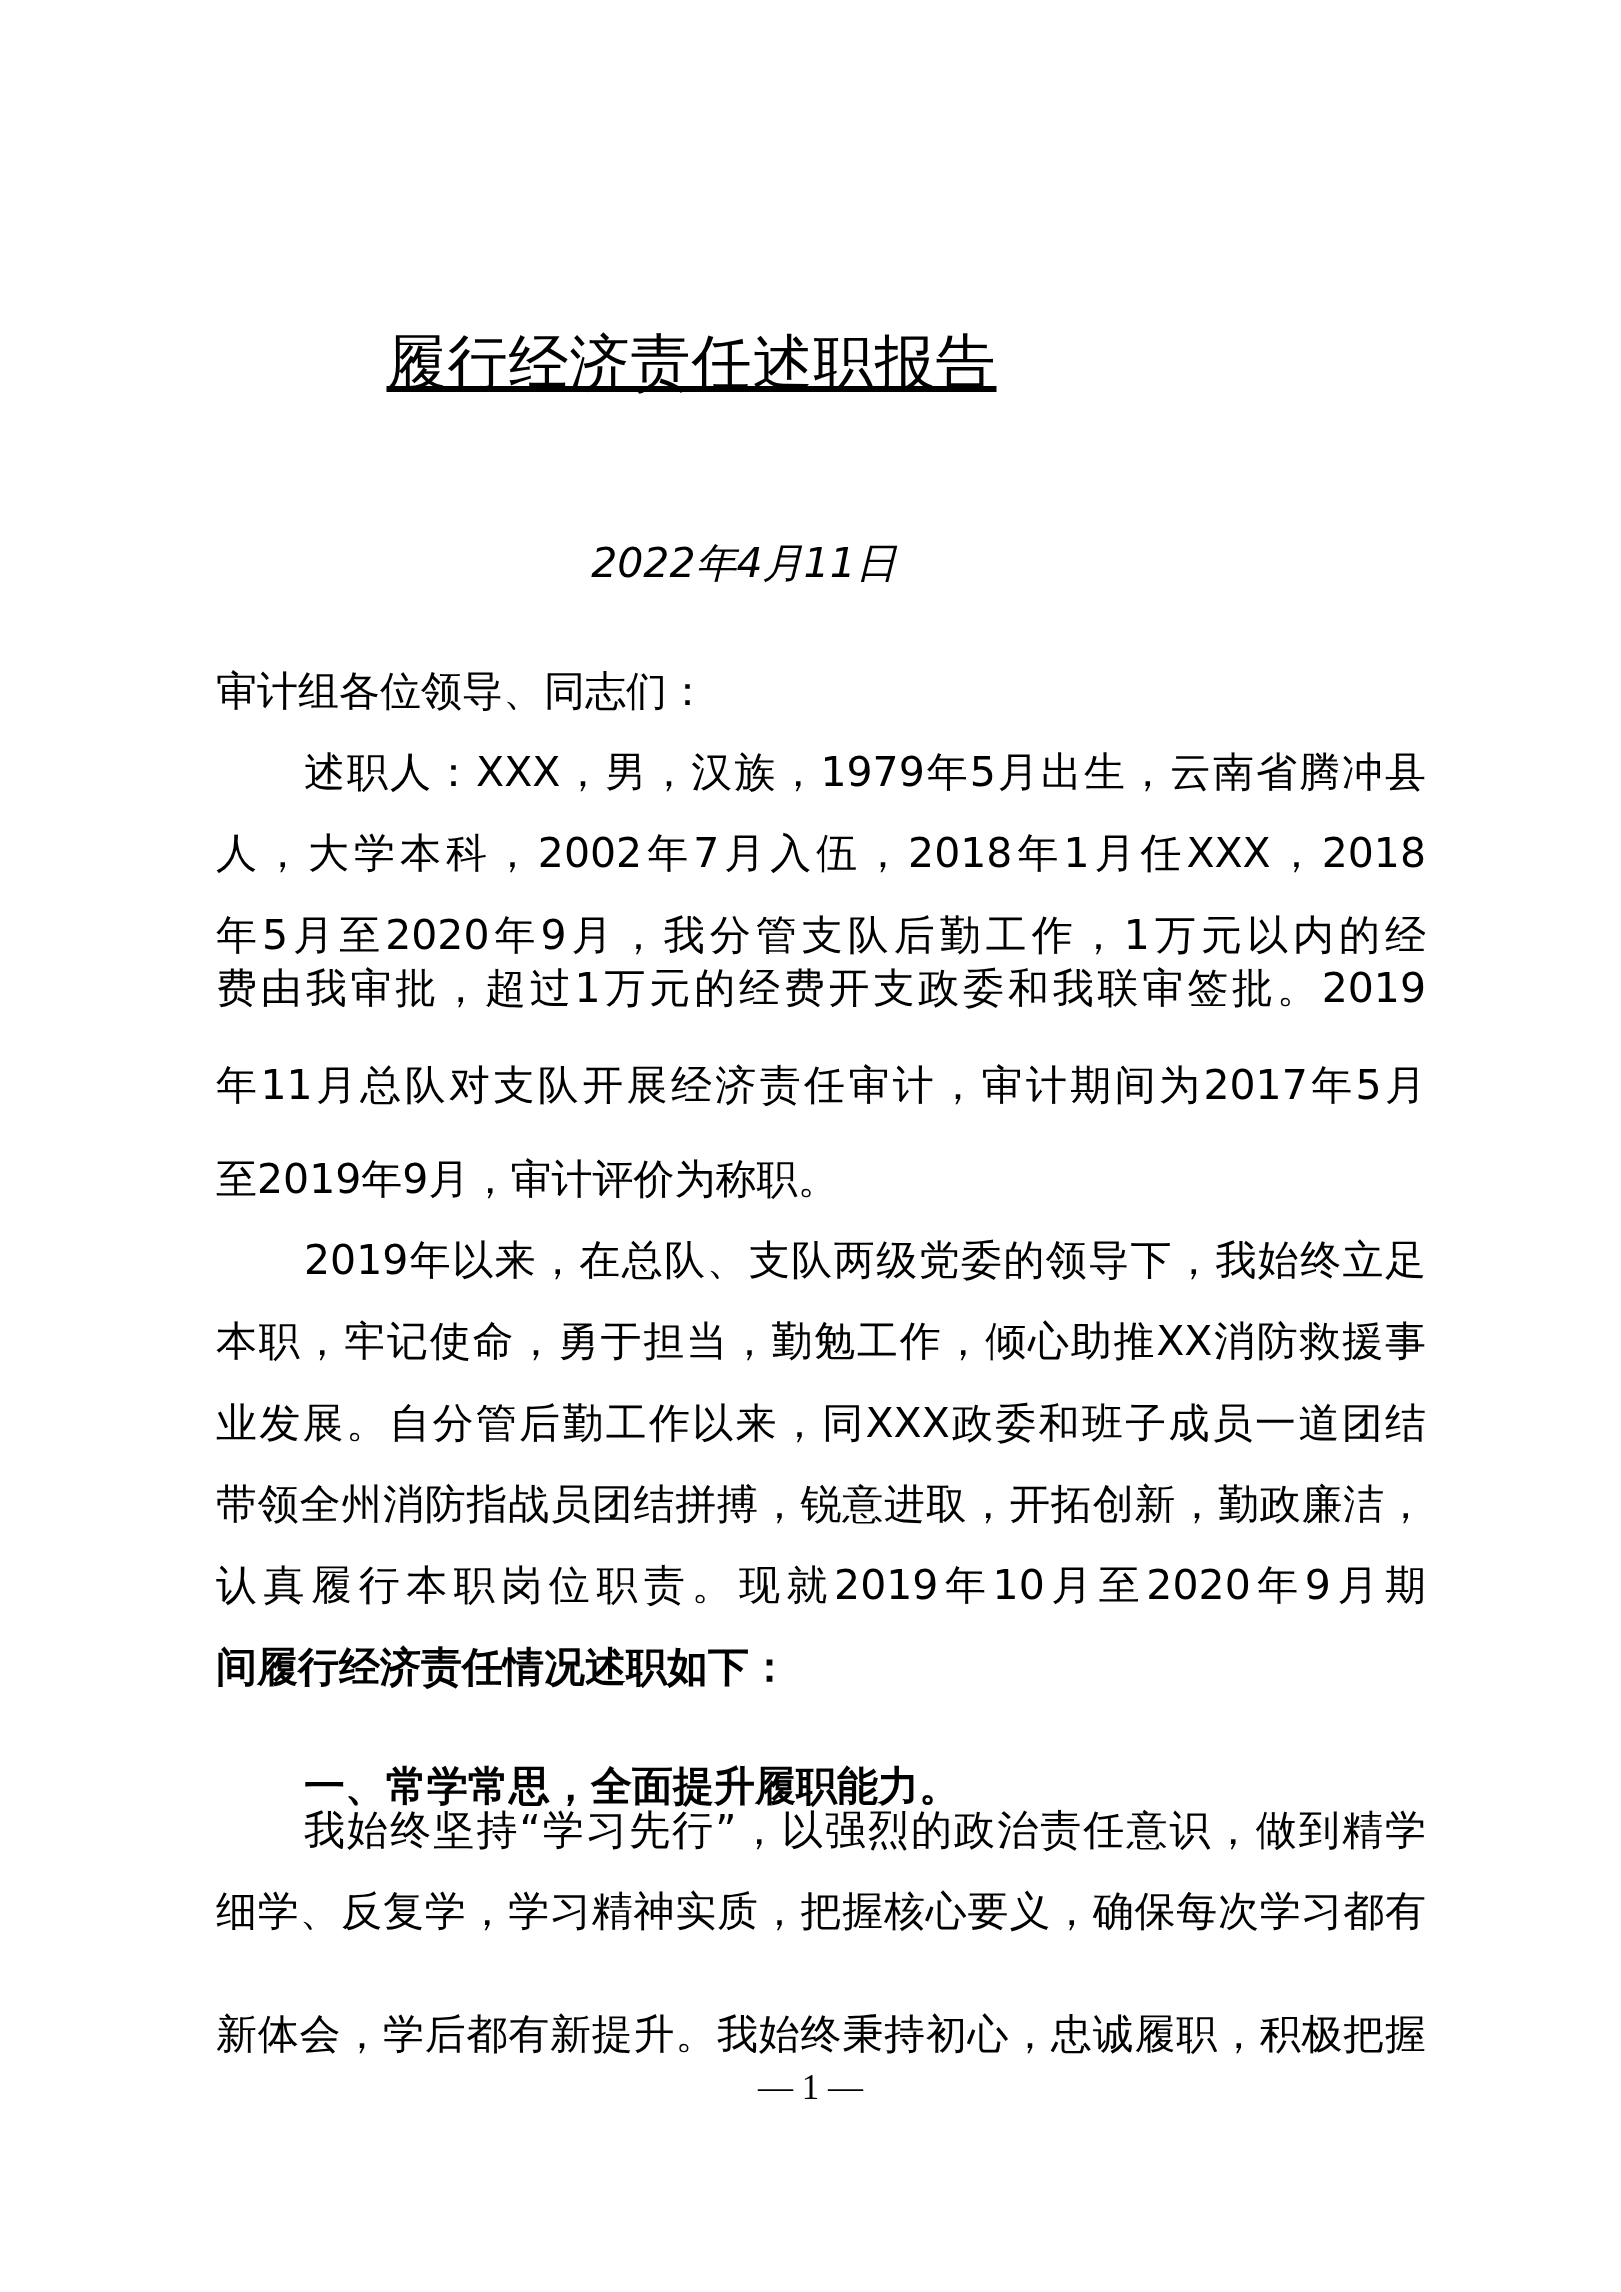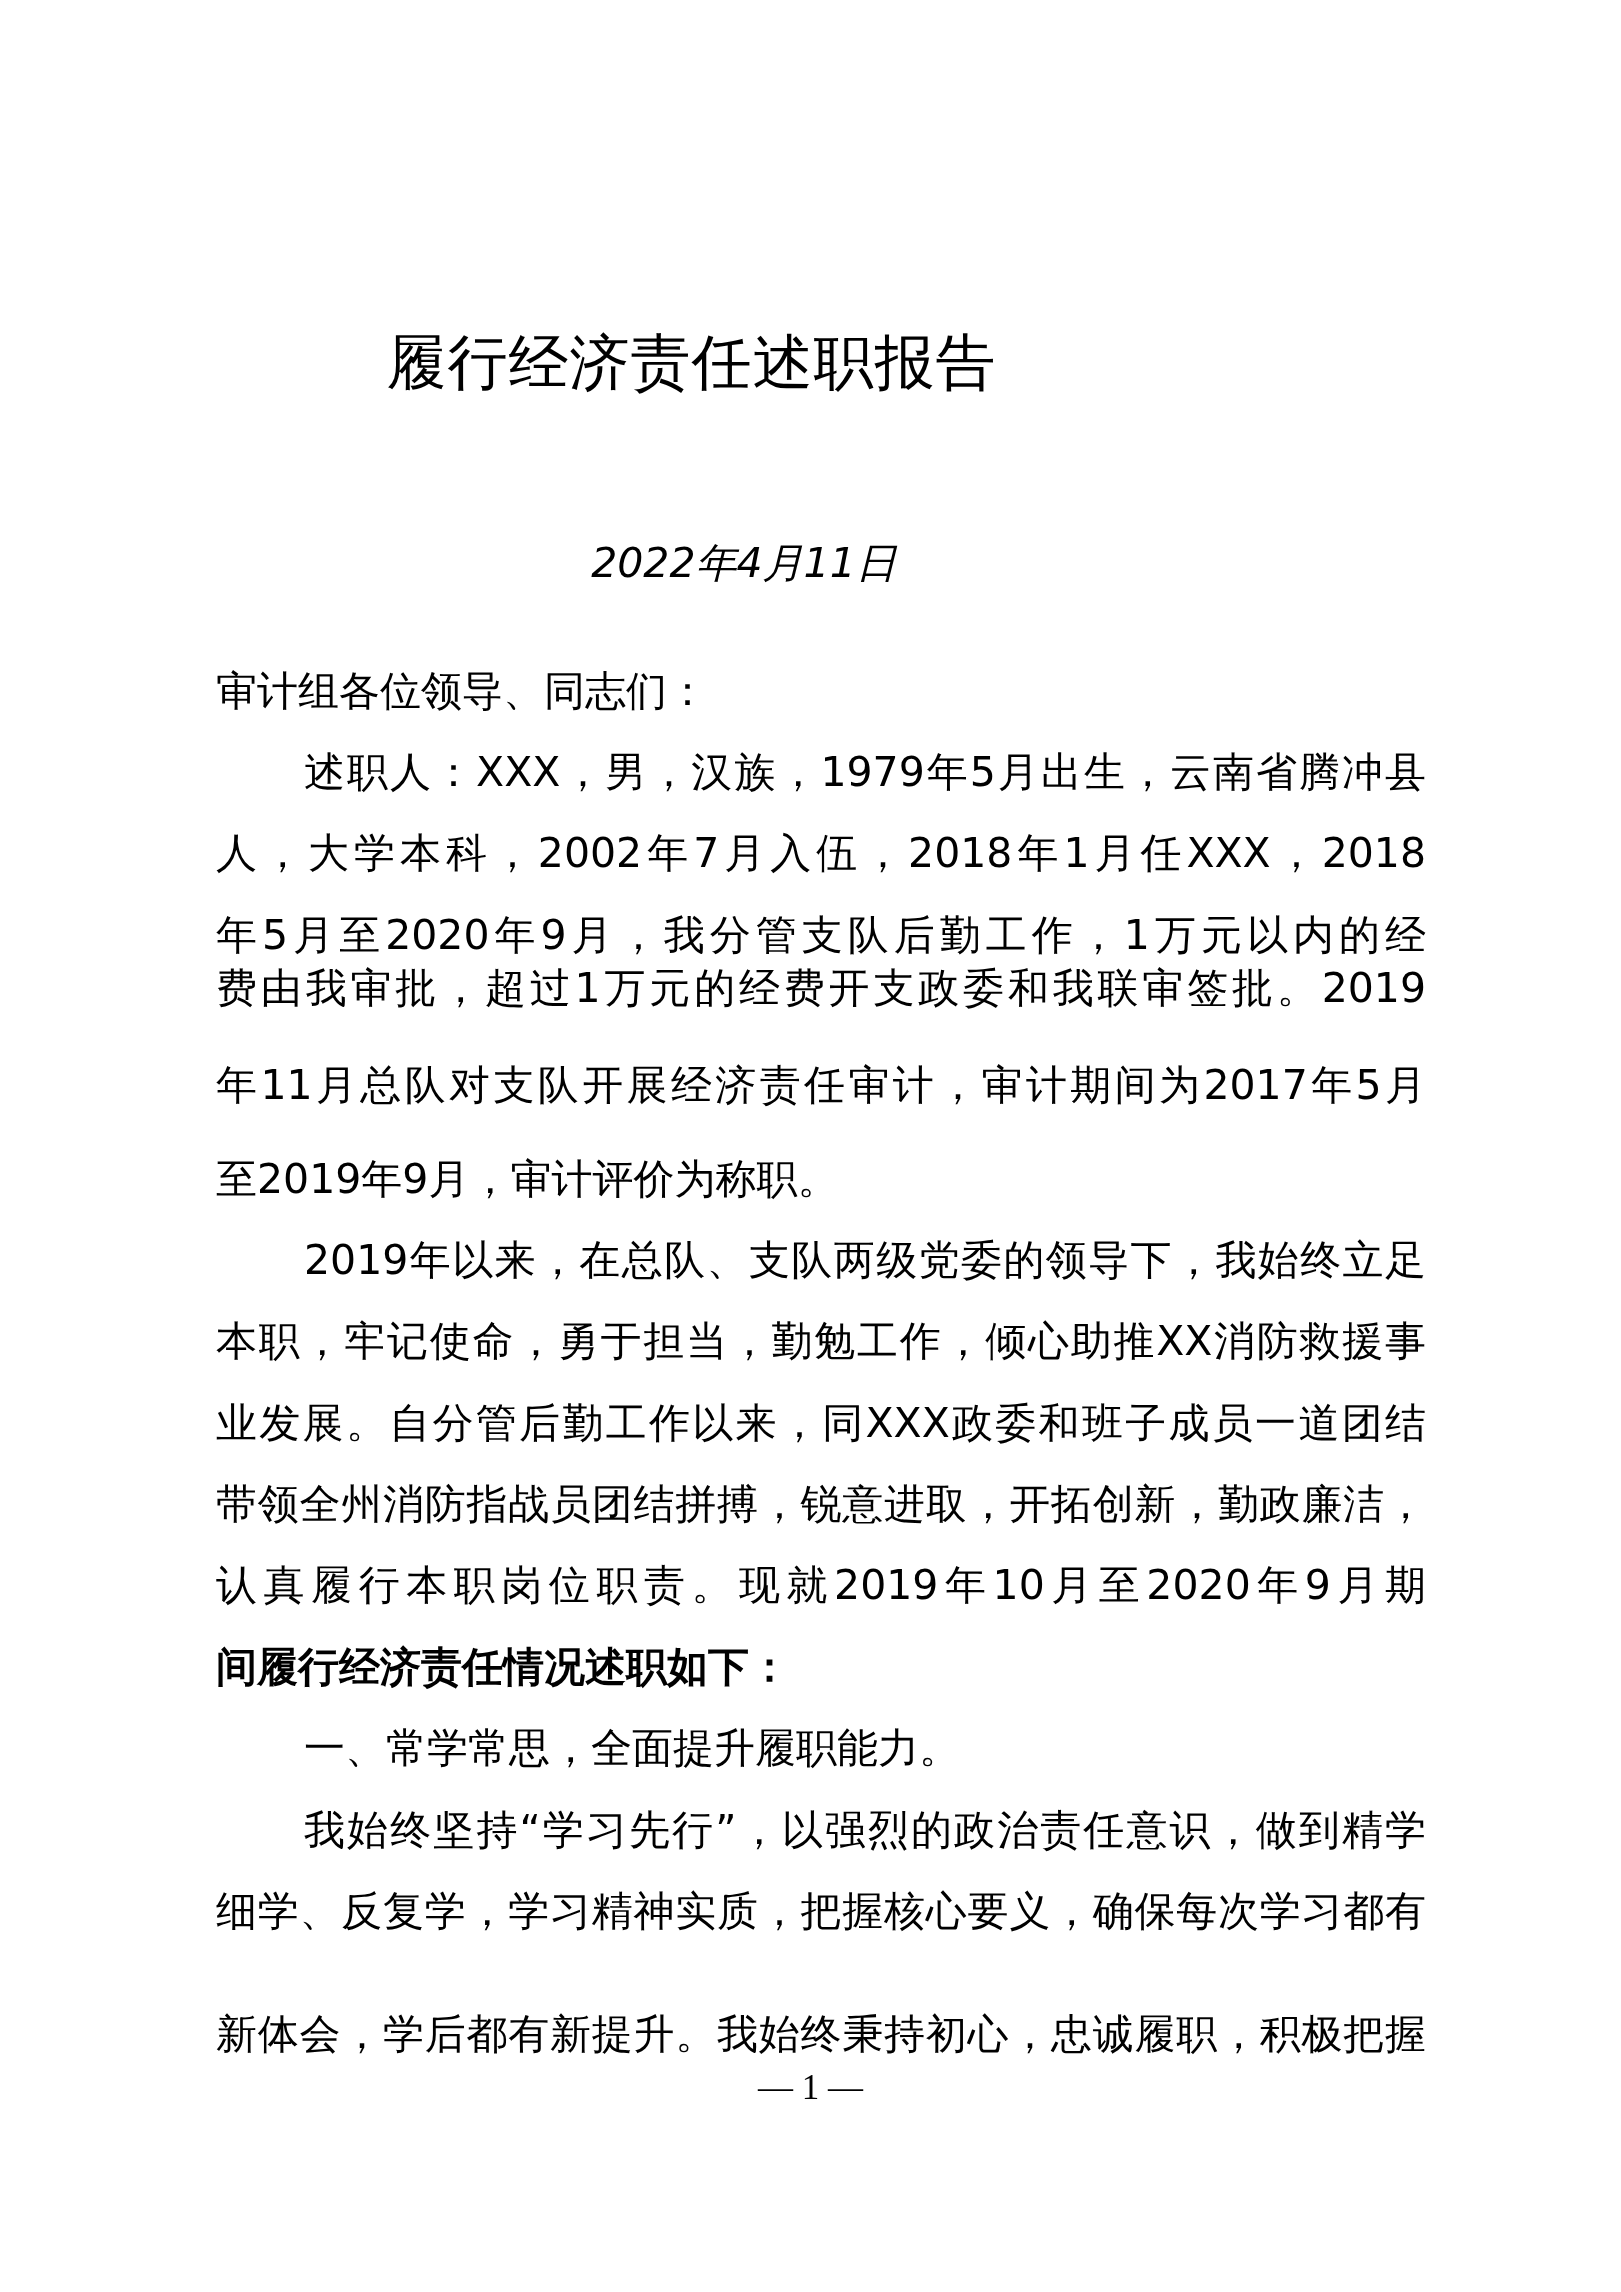--- a/index.html
+++ b/index.html
@@ -1,20 +1,20 @@
 <!DOCTYPE html>
 <html><head>
 <meta charset="utf-8">
 <style>
   html, body { margin: 0; padding: 0; background: #ffffff; }
   body { width: 1621px; height: 2293px; position: relative; overflow: hidden; color: #000000;
          font-family: "DejaVu Sans", "Liberation Sans", sans-serif; }
   .page { position: absolute; left: 0; top: 0; width: 1621px; height: 2293px; }
   .title { position: absolute; left: 0; width: 1383px; top: 323px; text-align: center;
-           font-size: 60px; line-height: 78px; letter-spacing: 1px; }
+           font-size: 60px; line-height: 78px; letter-spacing: 1px; text-decoration: underline; }
   .date { position: absolute; left: 12px; width: 1464px; top: 534px; text-align: center;
           font-size: 41px; line-height: 59px; font-style: italic; }
   .line { position: absolute; left: 216px; width: 1210px; font-size: 41px; line-height: 59px;
           white-space: nowrap; text-align-last: justify; text-align: justify; }
   .line.last { text-align-last: left; }
   .line.indent { left: 304px; width: 1122px; }
   .footer { position: absolute; left: 0; width: 1621px; top: 2066px; text-align: center;
             font-family: "Liberation Serif", "DejaVu Serif", serif; font-size: 35px; line-height: 43px; }
 </style>
 </head>
@@ -33,21 +33,21 @@
   <div class="line" style="top:1056px;">年11月总队对支队开展经济责任审计，审计期间为2017年5月</div>
   <div class="line last" style="top:1150px;">至2019年9月，审计评价为称职。</div>
 
   <div class="line indent" style="top:1231px;">2019年以来，在总队、支队两级党委的领导下，我始终立足</div>
   <div class="line" style="top:1394px;">业发展。自分管后勤工作以来，同XXX政委和班子成员一道团结</div>
   <div class="line" style="top:1312px;">本职，牢记使命，勇于担当，勤勉工作，倾心助推XX消防救援事</div>
   <div class="line" style="top:1475px;">带领全州消防指战员团结拼搏，锐意进取，开拓创新，勤政廉洁，</div>
   <div class="line" style="top:1556px;">认真履行本职岗位职责。现就2019年10月至2020年9月期</div>
   <div class="line last" style="top:1638px;font-weight:bold;">间履行经济责任情况述职如下：</div>
 
-  <div class="line indent last" style="top:1719px;">一、常学常思，全面提升履职能力。</div>
+  <div class="line indent last" style="top:1757px;font-weight:bold;">一、常学常思，全面提升履职能力。</div>
 
   <div class="line indent" style="top:1801px;">我始终坚持“学习先行”，以强烈的政治责任意识，做到精学</div>
   <div class="line" style="top:1882px;">细学、反复学，学习精神实质，把握核心要义，确保每次学习都有</div>
   <div class="line" style="top:1963px;margin-top:42px;">新体会，学后都有新提升。我始终秉持初心，忠诚履职，积极把握</div>
 
   <div class="footer">— 1 —</div>
 </div>
 
 
 </body></html>

